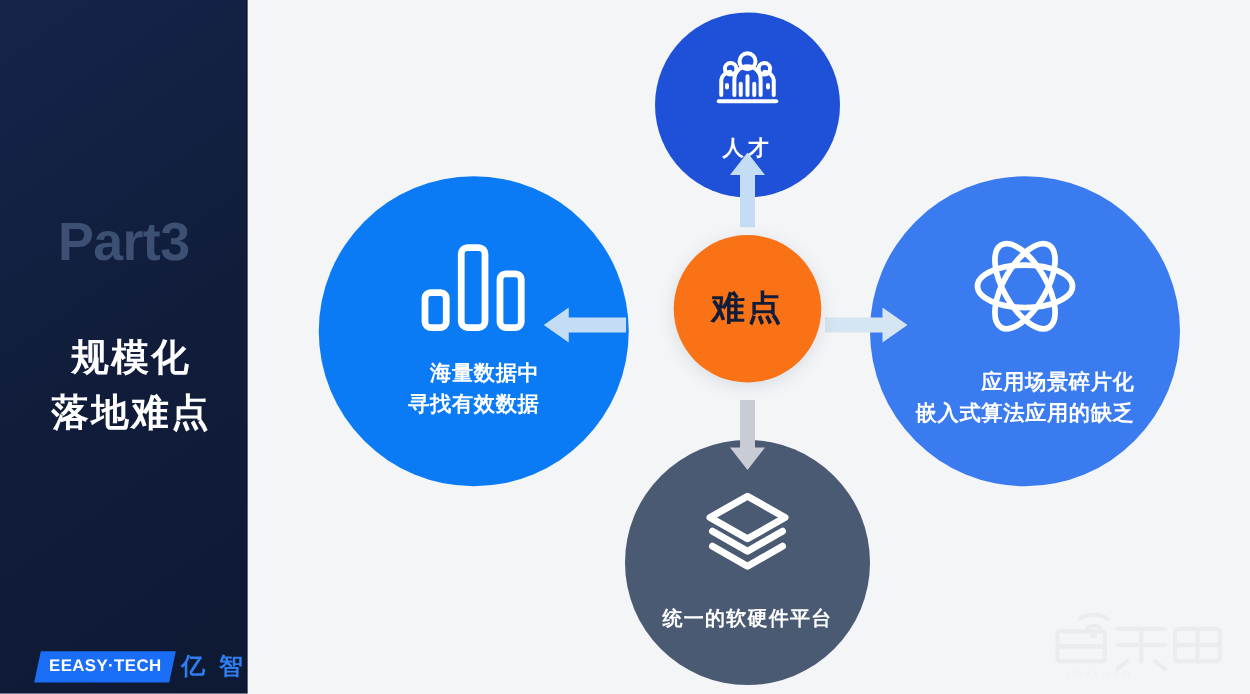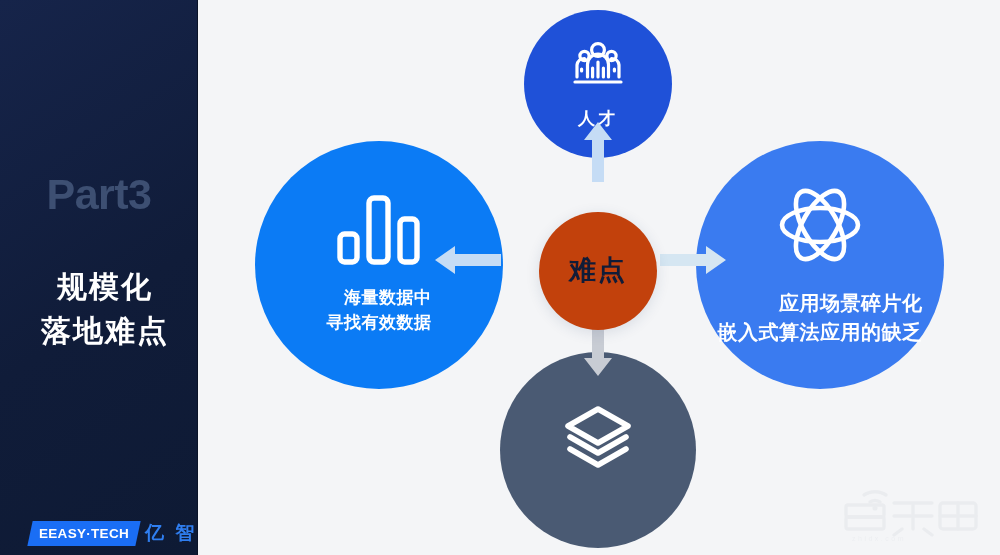--- a/index.html
+++ b/index.html
@@ -76,42 +76,42 @@
   }
   #node-data .icon{margin-bottom:16px;}
   #node-data .caption{font-size:17px;}
 
   
   #node-scene{
     left:498px;top:141px;width:248px;height:248px;
     background:#3a7bf0;
   }
   #node-scene .icon{margin-bottom:18px;}
-  #node-scene .caption{font-size:20px;}
+  #node-scene .caption{font-size:17px;}
 
   
   #node-talent{
     left:326px;top:10px;width:148px;height:148px;
     background:#1f51d8;
   }
   #node-talent .icon{margin-bottom:8px;}
   #node-talent .caption{font-size:17px;letter-spacing:3px;}
 
   
   #node-platform{
     left:302px;top:352px;width:196px;height:196px;
     background:#4a5a73;
   }
   #node-platform .icon{margin-bottom:22px;}
   #node-platform .caption{font-size:16px;letter-spacing:1px;}
 
   
   #node-center{
-    left:341px;top:212px;width:118px;height:118px;
-    background:#c2410c;
+    left:341px;top:188px;width:118px;height:118px;
+    background:#f97316;
     box-shadow:0 3px 14px rgba(40,60,100,.13);
     z-index:5;
   }
   #node-center .caption{
     color:#111c38;font-size:27px;font-weight:bold;letter-spacing:2px;
   }
 
   
   .arrow{position:absolute;z-index:2;}
   #arrow-left{left:237px;top:242px;}
@@ -228,20 +228,23 @@
 
     <div class="node" id="node-platform">
       <span class="icon">
         <svg width="72" height="64" viewBox="0 0 72 64" aria-hidden="true">
           <g fill="none" stroke="#ffffff" stroke-width="5.6" stroke-linejoin="round" stroke-linecap="round">
             <polygon points="36,4 66,21 36,38 6,21"></polygon>
             <polyline points="8,32 36,48 64,32"></polyline>
             <polyline points="8,44 36,60 64,44"></polyline>
           </g>
         </svg>
+      </span>
+      <span class="caption">
+        <div>统一的软硬件平台</div>
       </span>
     </div>
 
     <div class="node" id="node-center">
       <span class="caption">难点</span>
     </div>
 
     <div id="watermark">
       <svg width="150" height="62" viewBox="0 0 150 62" aria-hidden="true">
         <g fill="none" stroke="#e2e4e8" stroke-width="3.4" stroke-linecap="round">

